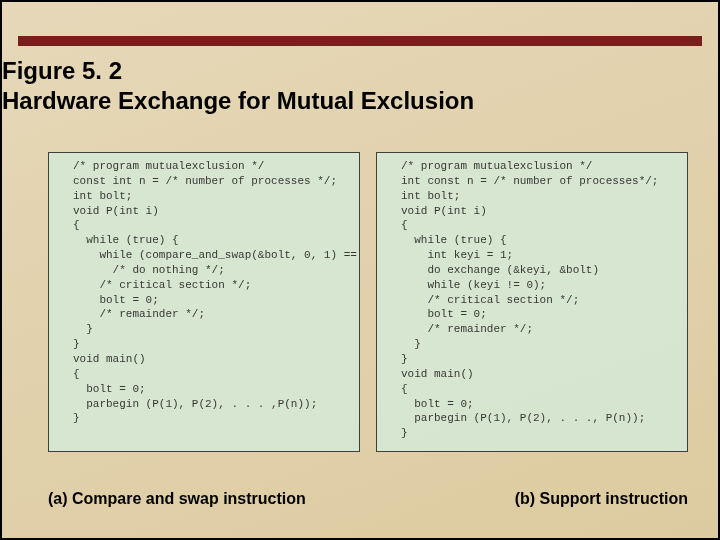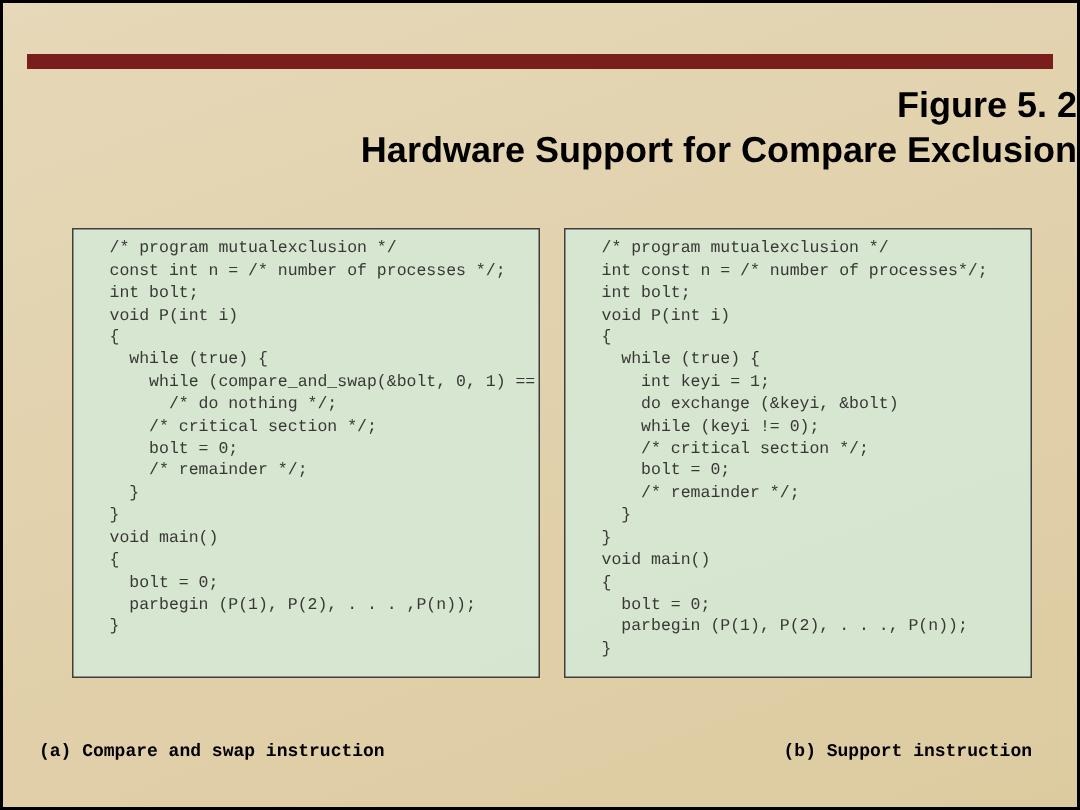--- a/index.html
+++ b/index.html
@@ -26,21 +26,21 @@
     left: 16px;
     right: 16px;
     height: 10px;
     background: #7a1d1d;
   }
   .title-block {
     position: absolute;
     top: 54px;
     left: 0;
     right: 0;
-    text-align: right;
+    text-align: left;
     font-weight: bold;
     color: #000;
   }
   .title-line1 { font-size: 24px; line-height: 1.25; }
   .title-line2 { font-size: 24px; line-height: 1.25; }
   .code-area {
     position: absolute;
     top: 150px;
     left: 30px;
     right: 30px;
@@ -61,41 +61,40 @@
     white-space: pre;
     overflow: hidden;
     filter: blur(0.5px);
     opacity: 0.92;
     margin-left: 16px;
   }
   .code-panel.left { border-right: 1px solid #333; }
   .captions {
     position: absolute;
     bottom: 30px;
-    left: 24px;
+    left: 46px;
     right: 30px;
     display: flex;
     justify-content: space-between;
     font-weight: bold;
-    font-size: 12px;
+    font-size: 16px;
     color: #000;
-    font-family: Liberation Mono, monospace;
   }
   .caption-a { }
   .caption-b { }
 </style>
 </head>
 <body>
 
 <div class="slide">
   <div class="accent-bar"></div>
 
   <div class="title-block">
     <div class="title-line1">Figure 5. 2</div>
-    <div class="title-line2">Hardware Support for Compare Exclusion</div>
+    <div class="title-line2">Hardware Exchange for Mutual Exclusion</div>
   </div>
 
   <div class="code-area">
     <div class="code-panel left">/* program mutualexclusion */
 const int n = /* number of processes */;
 int bolt;
 void P(int i)
 {
   while (true) {
     while (compare_and_swap(&amp;bolt, 0, 1) == 1)

